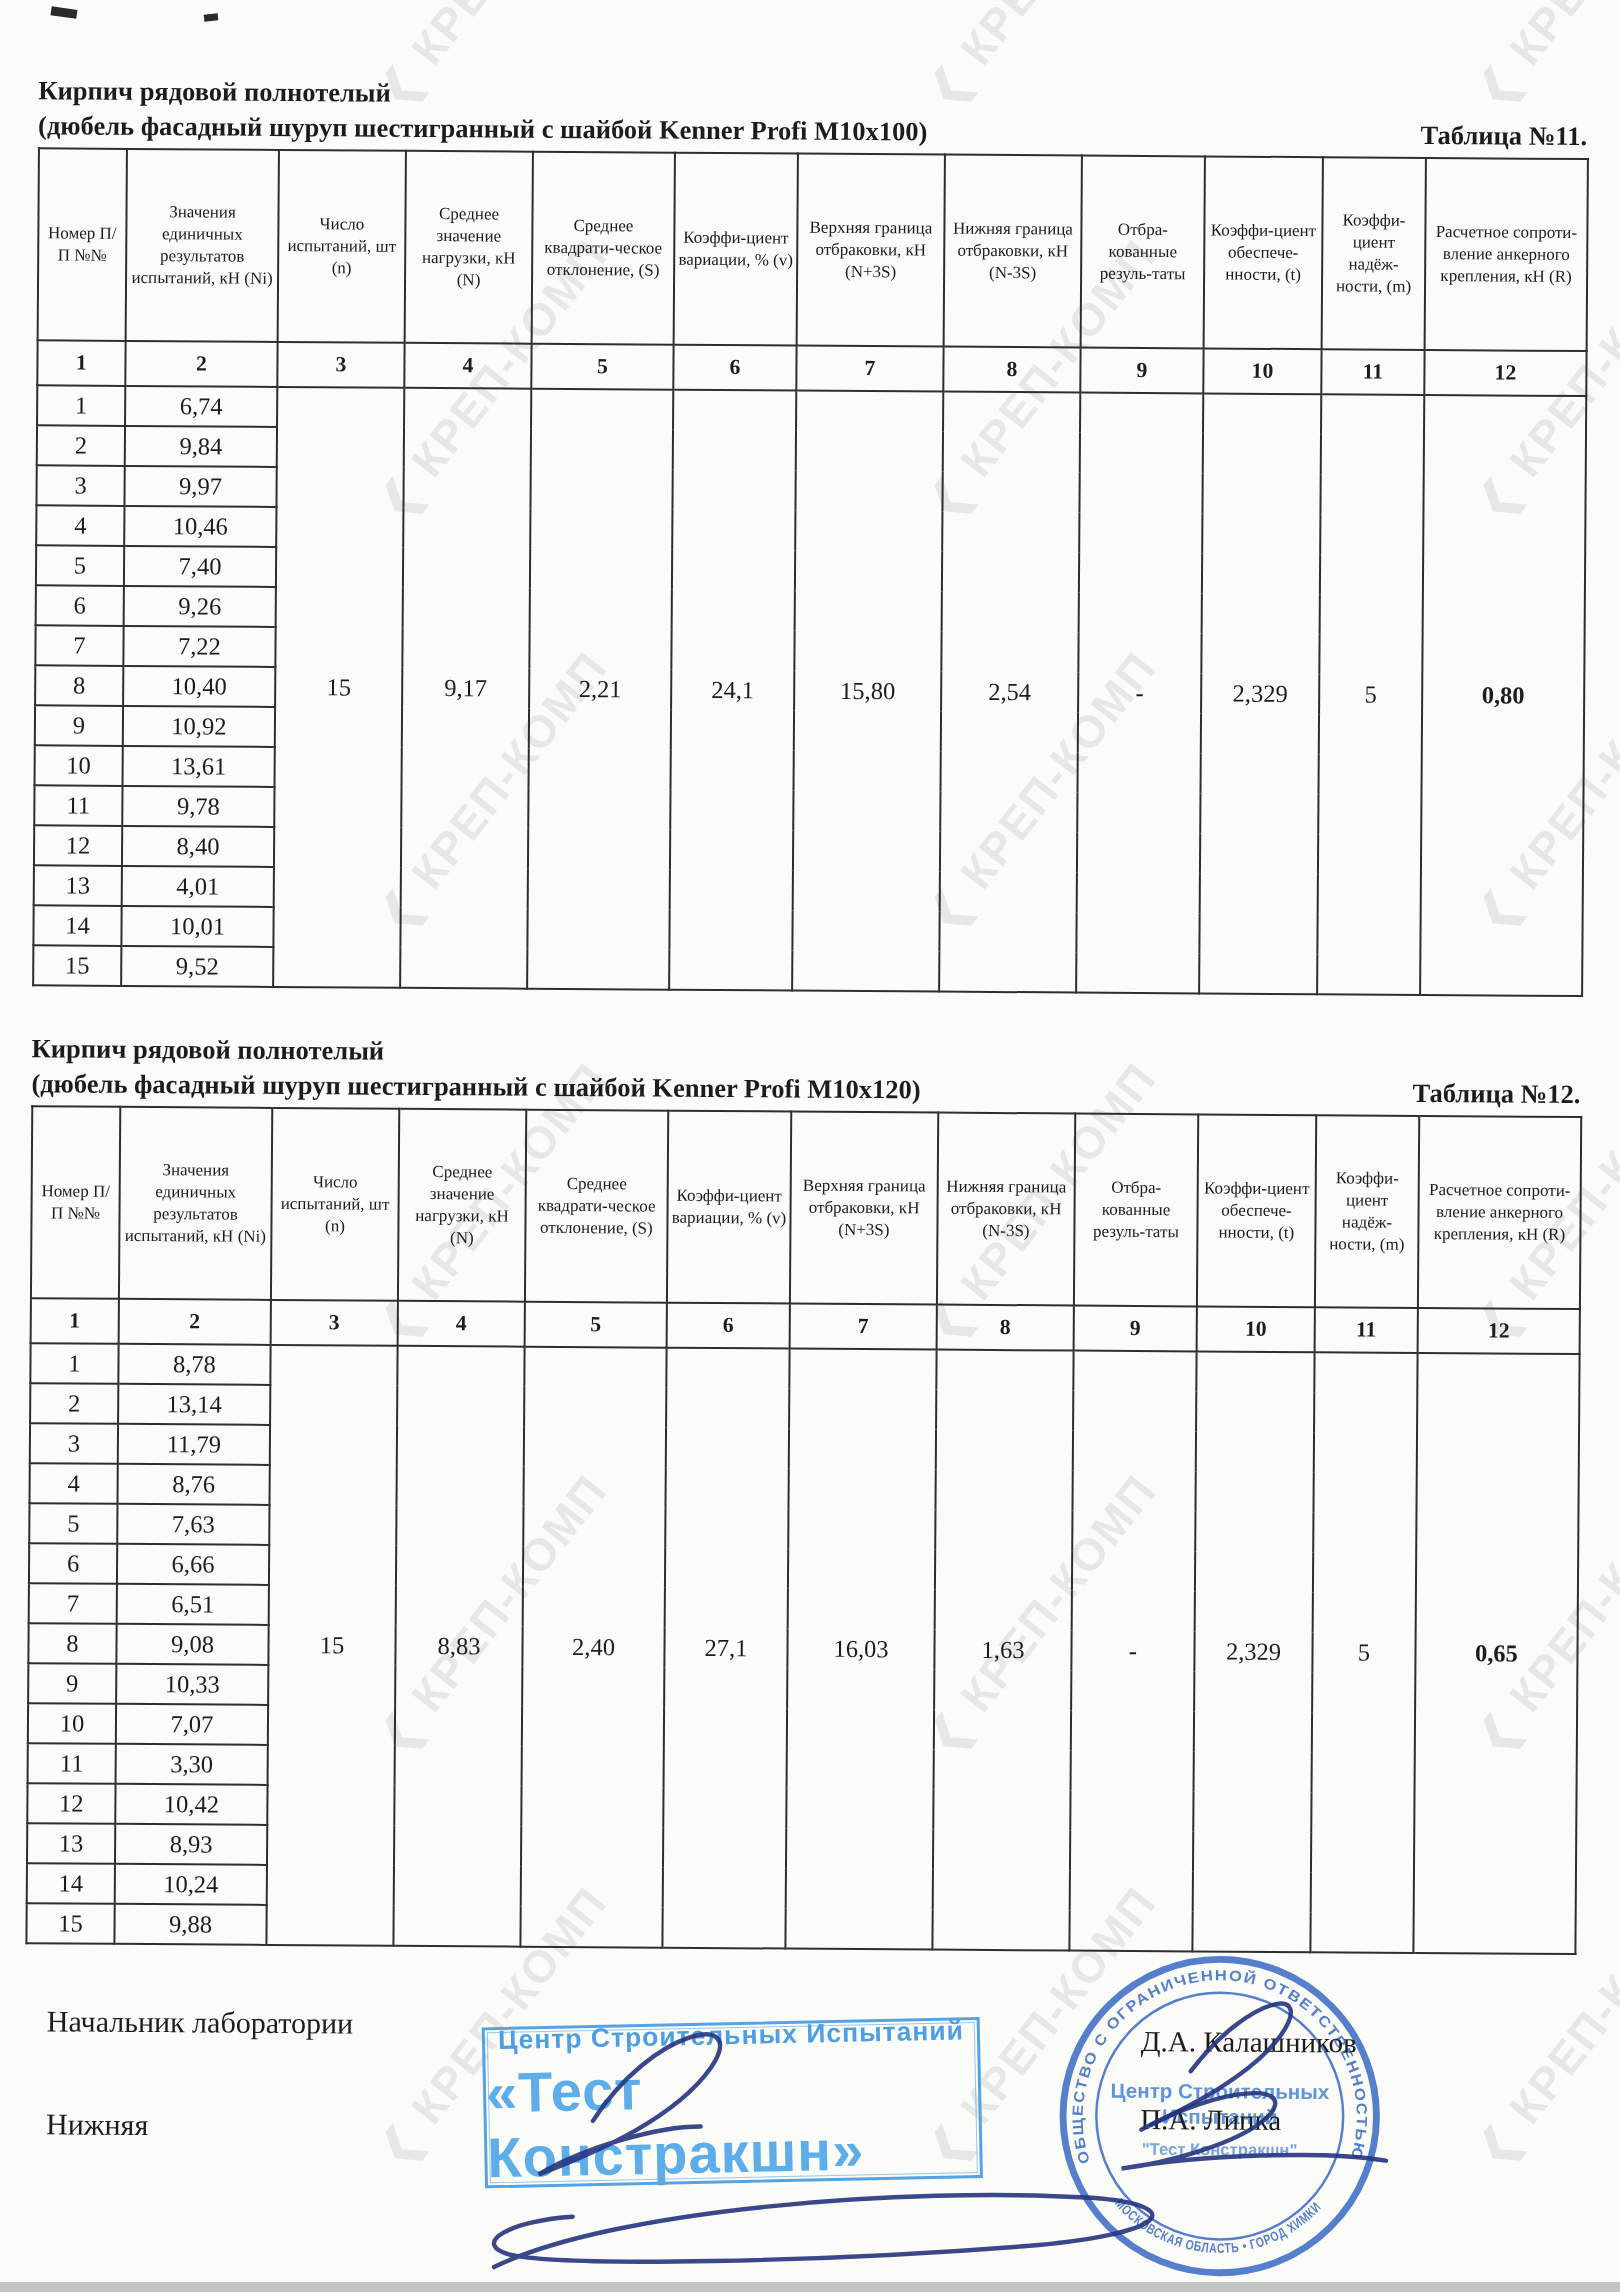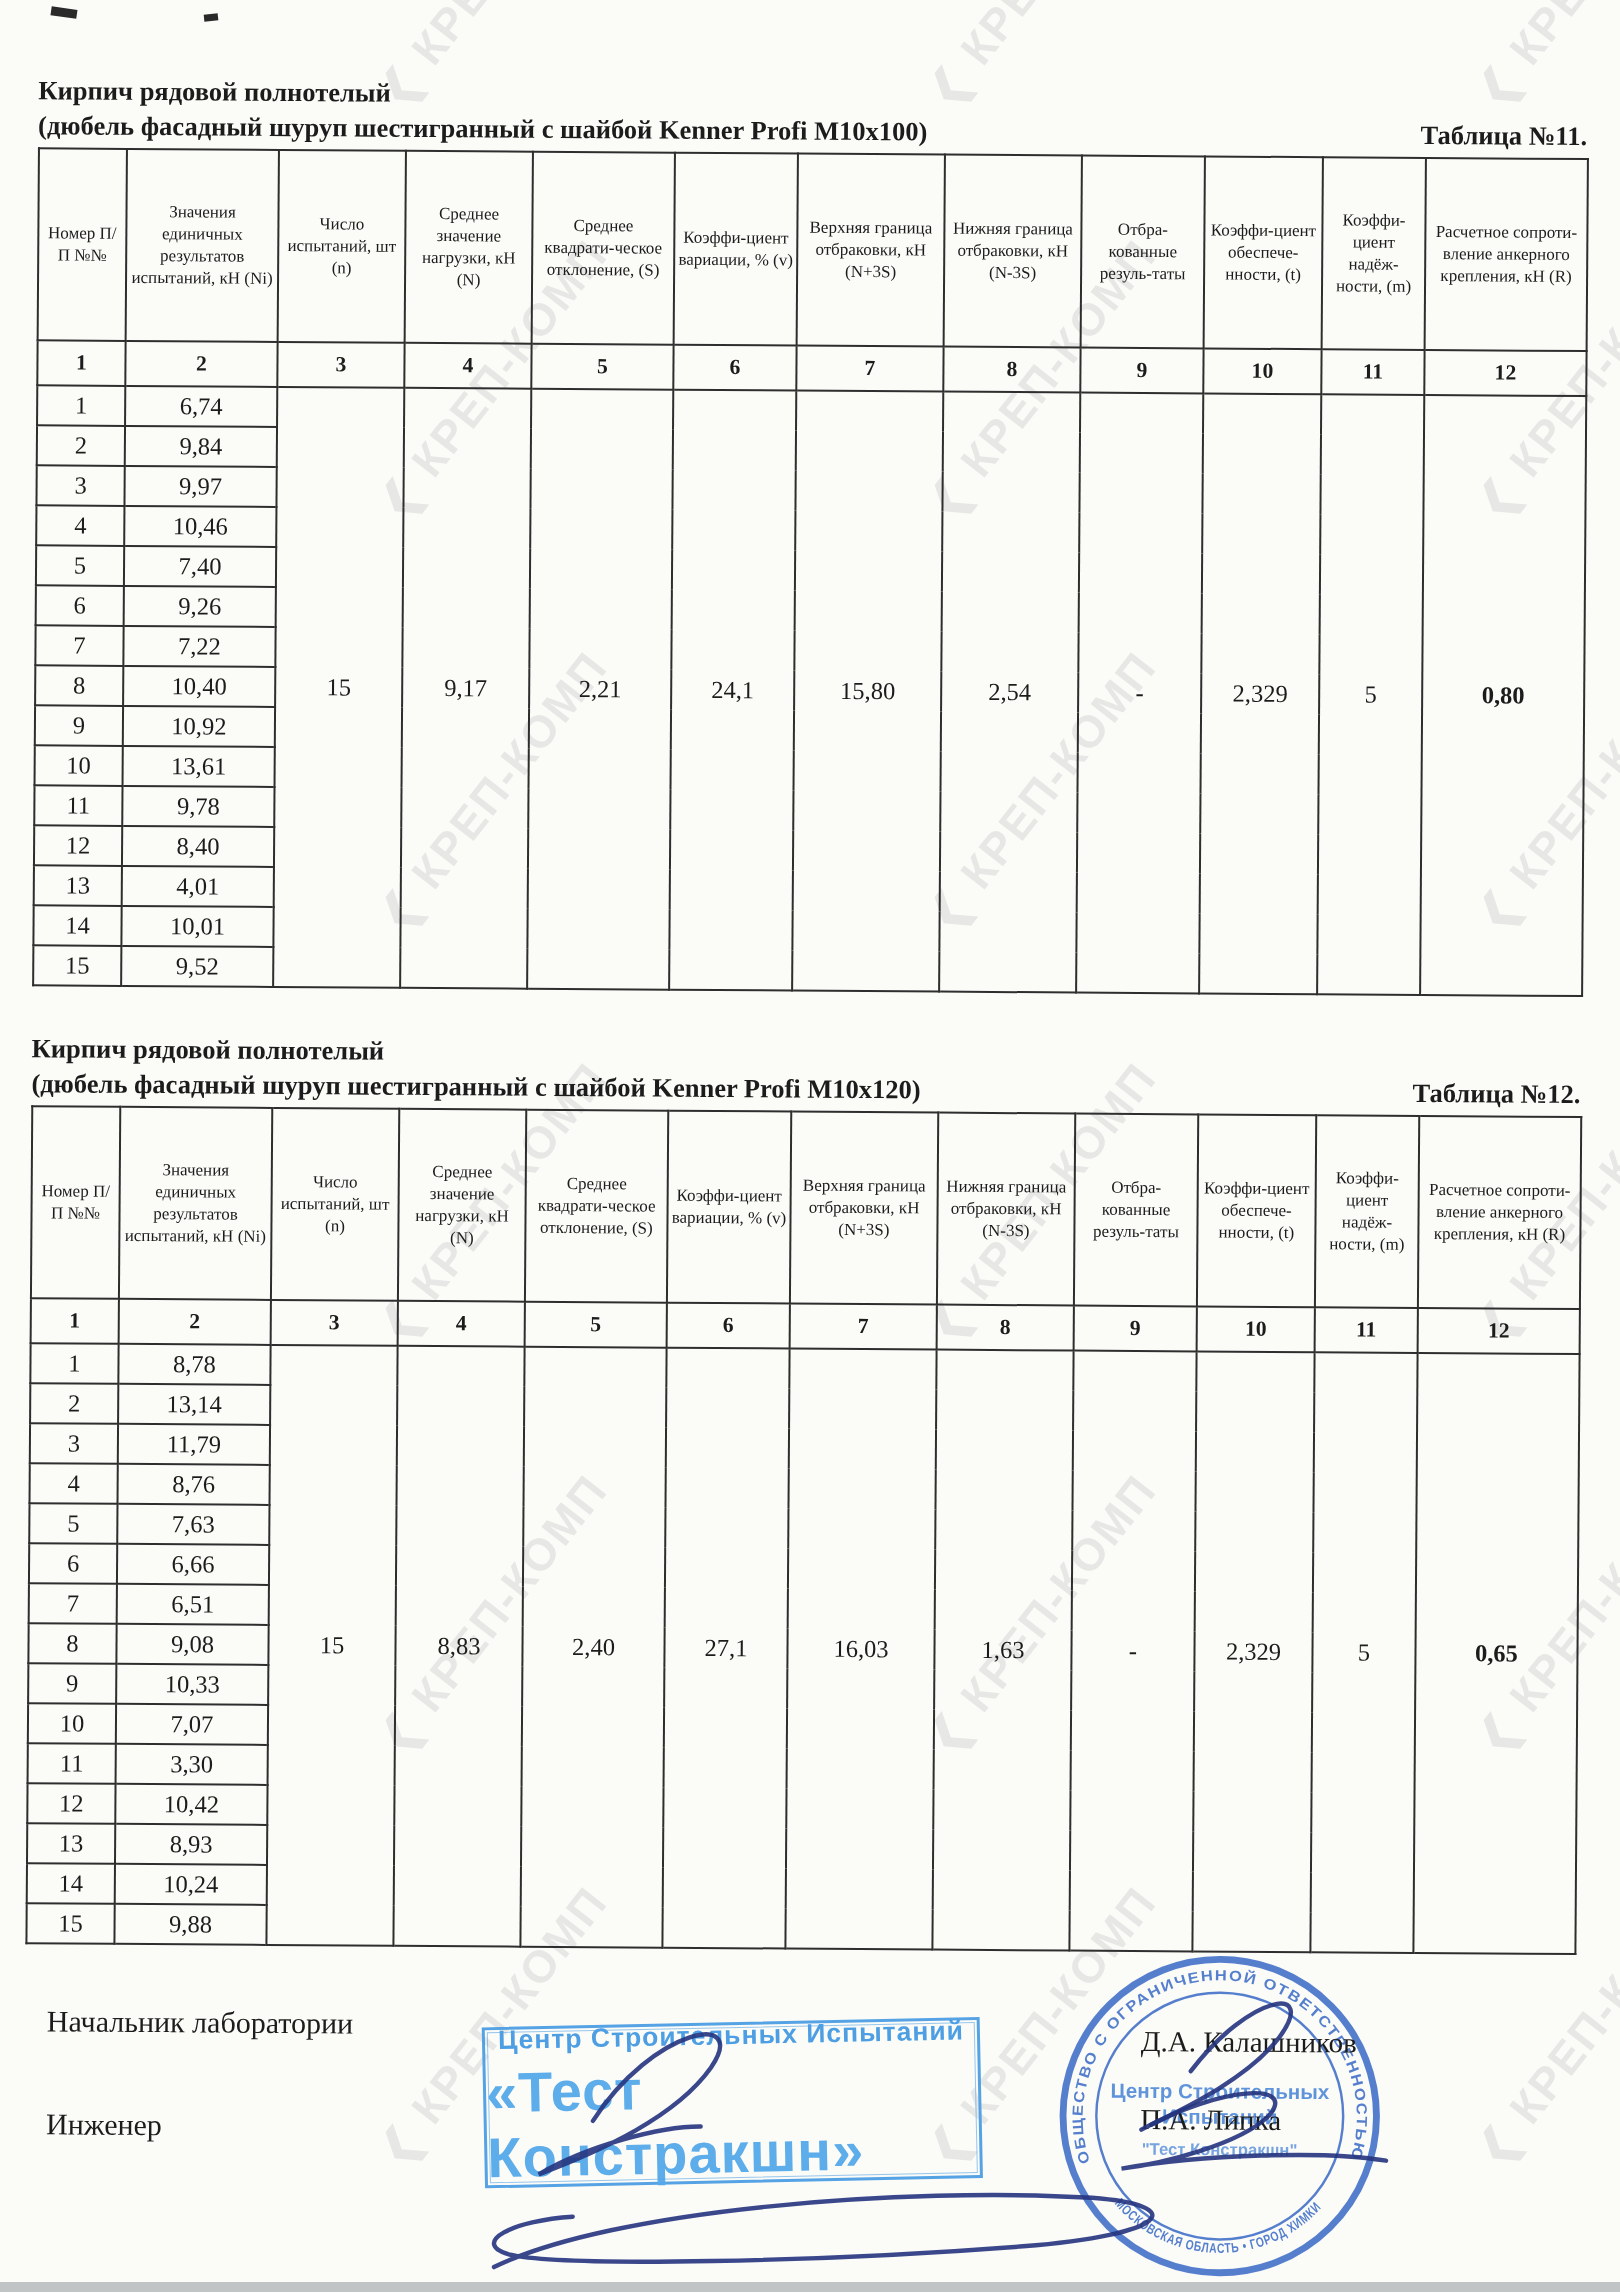--- a/index.html
+++ b/index.html
@@ -357,21 +357,21 @@
         <tr class="val-row">
             <td class="rownum">15</td>
             <td>9,88</td>
           </tr>
       </tbody>
     </table>
   </div>
 
   <div id="footer">
     <div class="role-label" id="role1">Начальник лаборатории</div>
-    <div class="role-label" id="role2">Инженер</div>
+    <div class="role-label" id="role2">Нижняя</div>
 
     <div class="sign-name" id="name1">Д.А. Калашников</div>
     <div class="sign-name" id="name2">П.А. Липка</div>
 
     <div id="stamp-rect">
       <div class="sr-line1">Центр Строительных Испытаний</div>
       <div class="sr-line2">«Тест Констракшн»</div>
     </div>
 
     <svg id="stamp-round" viewBox="0 0 340 340">

